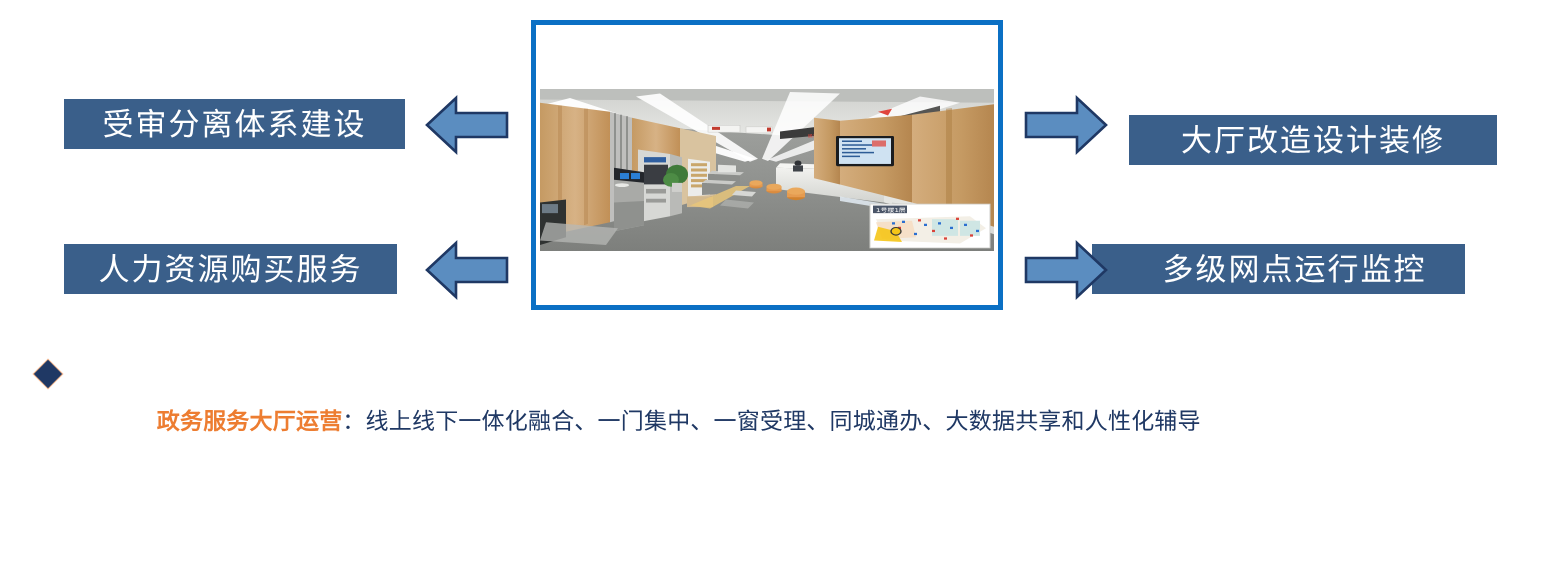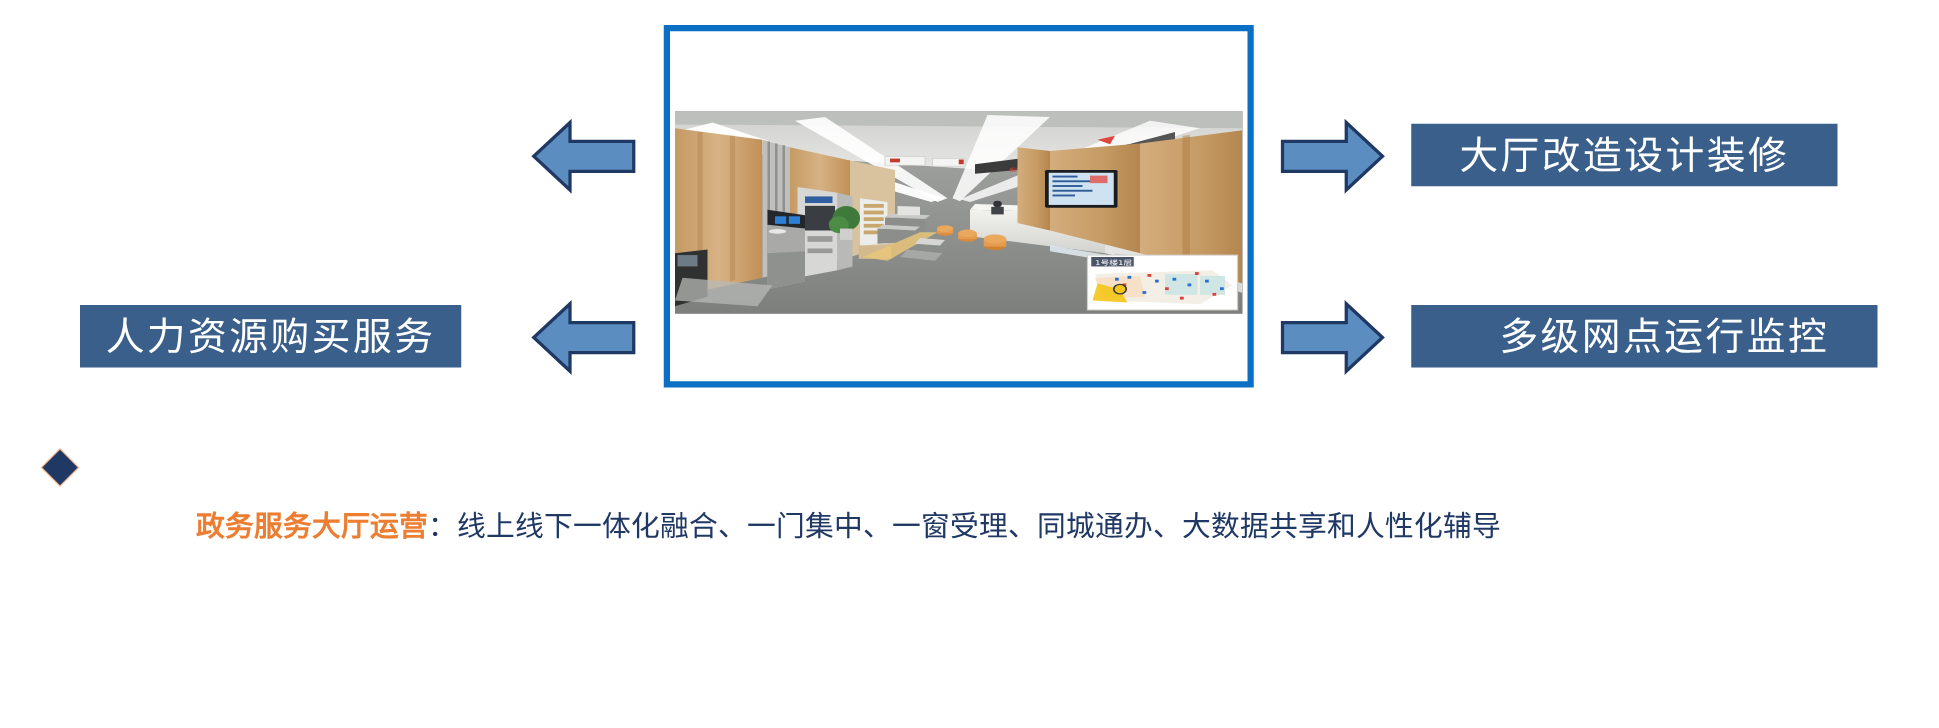--- a/index.html
+++ b/index.html
@@ -33,23 +33,23 @@
     display: flex;
     align-items: center;
     justify-content: center;
     font-size: 31px;
     letter-spacing: 2px;
     line-height: 1;
     white-space: nowrap;
     font-weight: 400;
   }
   .box-left-top    { left: 64px;   top: 99px;  width: 341px; height: 50px; }
-  .box-left-bottom { left: 64px;   top: 244px; width: 305px; height: 50px; align-items: center; }
-  .box-right-top   { left: 1129px; top: 99px;  width: 341px; height: 50px; }
-  .box-right-bottom{ left: 1129px; top: 244px; width: 341px; height: 50px; padding-left: 32px; }
+  .box-left-bottom { left: 64px;   top: 244px; width: 333px; height: 50px; align-items: center; }
+  .box-right-top   { left: 1129px; top: 115px;  width: 368px; height: 50px; }
+  .box-right-bottom{ left: 1092px; top: 244px; width: 341px; height: 50px; padding-left: 32px; }
 
   
   .arrow {
     position: absolute;
     width: 86px;
     height: 62px;
   }
   .arrow svg { display: block; width: 100%; height: 100%; }
   .arrow-left-top     { left: 424px;  top: 94px; }
   .arrow-left-bottom  { left: 424px;  top: 239px; }
@@ -132,20 +132,23 @@
   .b1 { top: 0; }
   .b1 .bullet-marker { top: 14px; }
   .b2 { top: 4px; }
   .b2 .bullet-marker { top: 16px; }
 </style>
 </head>
 <body>
 
 <div id="slide">
 
+  <div class="feature-box box-left-top">
+    <span>受审分离体系建设</span>
+  </div>
 
   <div class="feature-box box-left-bottom">
     <span>人力资源购买服务</span>
   </div>
 
   <div class="feature-box box-right-top">
     <span>大厅改造设计装修</span>
   </div>
 
   <div class="feature-box box-right-bottom">

